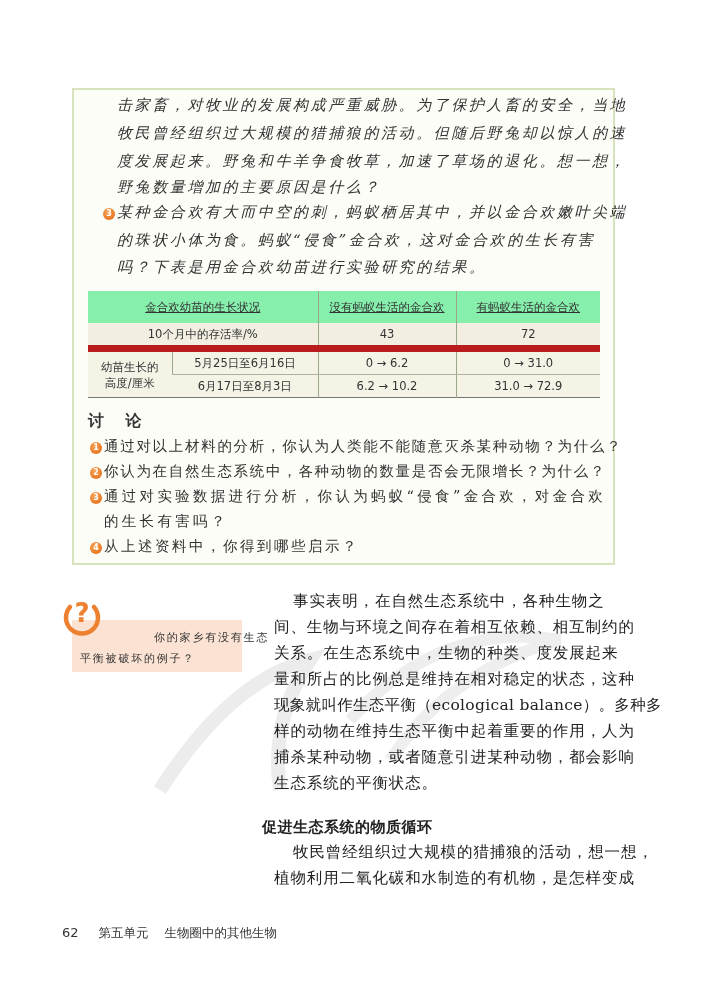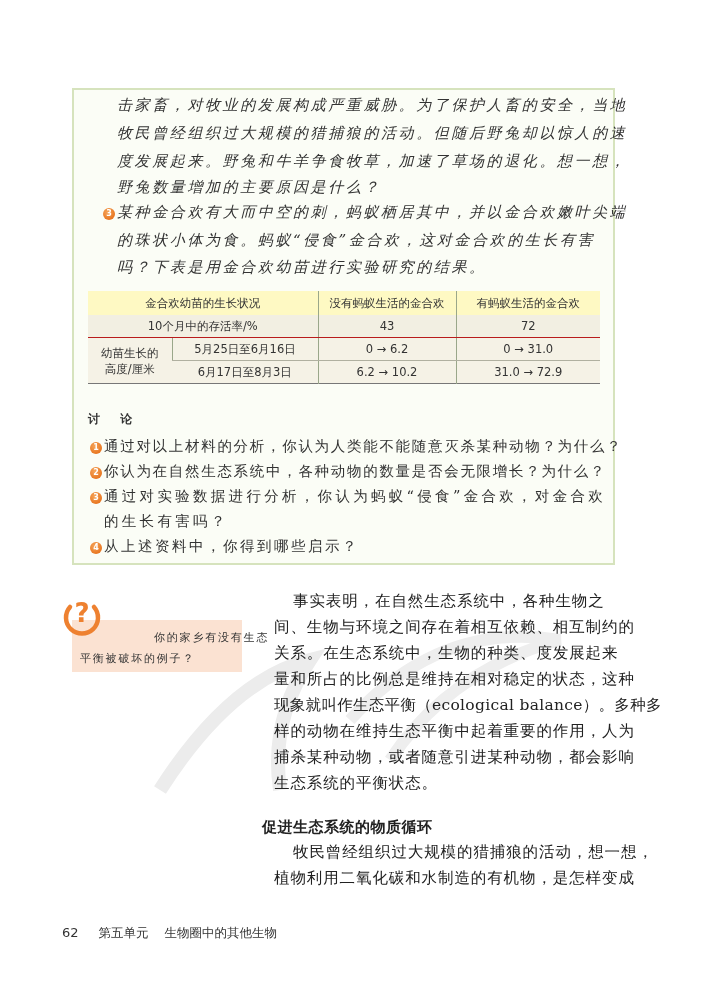--- a/index.html
+++ b/index.html
@@ -28,28 +28,28 @@
     }
     table.data-table {
       position: absolute; left: 88px; top: 291px; width: 512px; border-collapse: collapse;
       font-family: "DejaVu Sans", "Liberation Sans", sans-serif; font-size: 11.5px; color: #333;
     }
     table.data-table td, table.data-table th {
       border-left: 1px solid #9aa78a; text-align: center; font-weight: normal; padding: 0;
       height: 22px; line-height: 22px;
     }
     table.data-table tr > *:first-child { border-left: none; }
-    table.data-table tr.head th { background: #fef9c3; height: 24px; }
-    table.data-table tr.row1 td { background: #f2efe2; border-bottom: 1px solid #b91c1c; }
+    table.data-table tr.head th { background: #86efac; height: 32px; text-decoration: underline; }
+    table.data-table tr.row1 td { background: #f2efe2; border-bottom: 7px solid #b91c1c; }
     table.data-table tr.row2 td, table.data-table tr.row3 td { background: #f5f2e6; }
     table.data-table tr.row2 td { border-bottom: 1px solid #b0b0a0; }
     table.data-table td.rowspan-cell { border-bottom: none !important; line-height: 16px; }
     table.data-table { border-bottom: 1.5px solid #777; }
     .discussion-title {
-      position: absolute; left: 88px; top: 411px; font-size: 12px; font-weight: bold;
+      position: absolute; left: 88px; top: 411px; font-size: 16px; font-weight: bold;
       letter-spacing: 8px; font-family: "DejaVu Sans", sans-serif; color: #333;
     }
     .disc-line {
       position: absolute; left: 104px; font-size: 14.5px; letter-spacing: 1.7px; white-space: nowrap; color: #333;
     }
     .think-icon {
       position: absolute; left: 62px; top: 593px; width: 40px; height: 44px;
     }
     .think-box {
       position: absolute; left: 72px; top: 620px; width: 170px; height: 52px;

